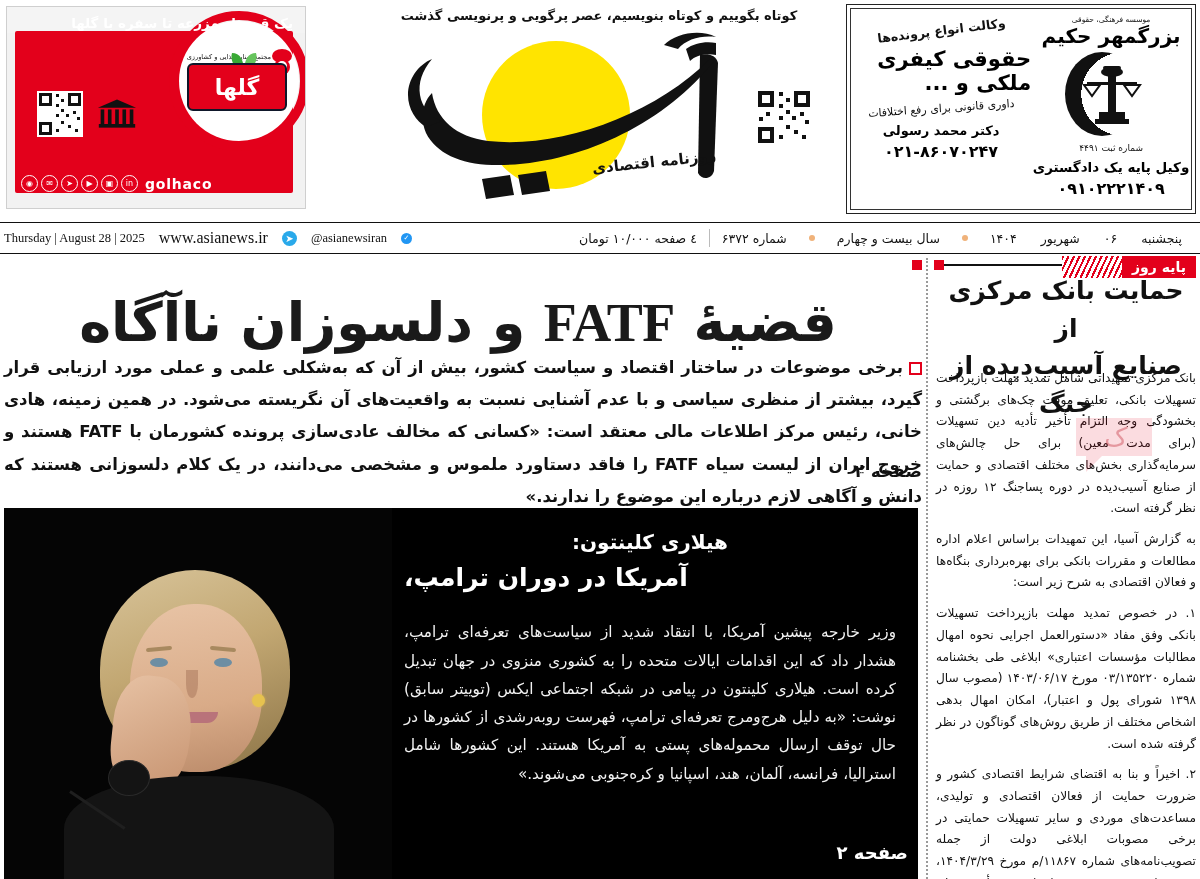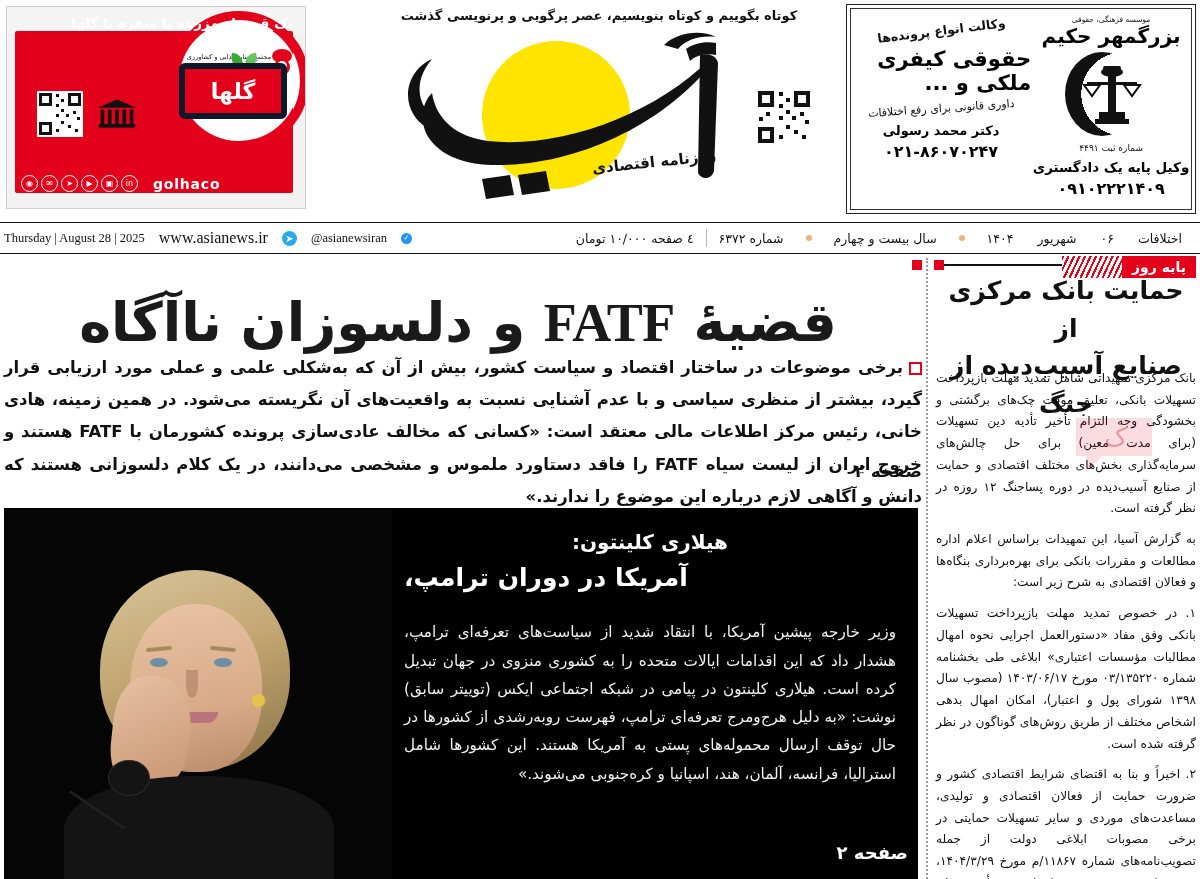--- a/index.html
+++ b/index.html
@@ -108,21 +108,21 @@
   .ad-left .red-ring{
     position:absolute;right:-4px;top:4px;width:140px;height:140px;border-radius:50%;
     border:9px solid #E3001B;box-sizing:border-box;
   }
   .ad-left .headline-fa{
     position:absolute;right:12px;top:8px;color:#fff;font-size:13.5px;font-weight:bold;
     white-space:nowrap;
   }
   .golha-logo{
     position:absolute;right:18px;top:56px;width:96px;height:44px;
-    background:#E3001B;border:6px solid #0f172a;border-radius:6px;
+    background:#E3001B;border:2px solid #0f172a;border-radius:6px;
     color:#fff;font-size:22px;font-weight:bold;
     display:flex;align-items:center;justify-content:center;
   }
   .golha-leaf{
     position:absolute;right:44px;top:44px;width:34px;height:22px;
   }
   .ad-left .chef{
     position:absolute;right:8px;top:40px;width:30px;height:34px;
   }
   .ad-left .comp-text{
@@ -137,21 +137,21 @@
   }
   .ad-left .social{
     position:absolute;left:14px;bottom:16px;display:flex;align-items:center;gap:3px;
     direction:ltr;
   }
   .soc-ic{
     width:15px;height:15px;border-radius:50%;border:1.6px solid #fff;color:#fff;
     font-size:8px;display:flex;align-items:center;justify-content:center;
     background:#E3001B;
   }
-  .soc-name{color:#fff;font-size:14px;font-weight:bold;letter-spacing:.8px;margin-left:12px;
+  .soc-name{color:#fff;font-size:14px;font-weight:bold;letter-spacing:.8px;margin-left:4px;
     font-family:"DejaVu Sans",sans-serif;}
 
   
   .infobar{
     position:absolute;left:0;top:222px;width:1200px;height:30px;
     border-top:1.5px solid #111;border-bottom:1px solid #111;
     background:#fff;
   }
   .ib-ltr{
     position:absolute;left:4px;top:0;height:30px;display:flex;align-items:center;
@@ -482,21 +482,21 @@
   <div class="infobar">
     <div class="ib-ltr">
       <span class="ib-date-en">Thursday | August 28 | 2025</span>
       <span class="ib-url">www.asianews.ir</span>
       <span class="tg-badge">➤</span>
       <span class="ib-handle">@asianewsiran</span>
       <span class="vf-badge">✓</span>
     </div>
 
     <div class="ib-rtl">
-      <span class="ib-cell">اختلافات</span>
+      <span class="ib-cell">پنجشنبه</span>
       <span class="ib-cell">۰۶</span>
       <span class="ib-cell">شهریور</span>
       <span class="ib-cell">۱۴۰۴</span>
       <span class="ib-sep"></span>
       <span class="ib-cell">سال بیست و چهارم</span>
       <span class="ib-sep"></span>
       <span class="ib-cell">شماره ۶۳۷۲</span>
       <span class="ib-div"></span>
       <span class="ib-cell">٤ صفحه ۱۰/۰۰۰ تومان</span>
     </div>

